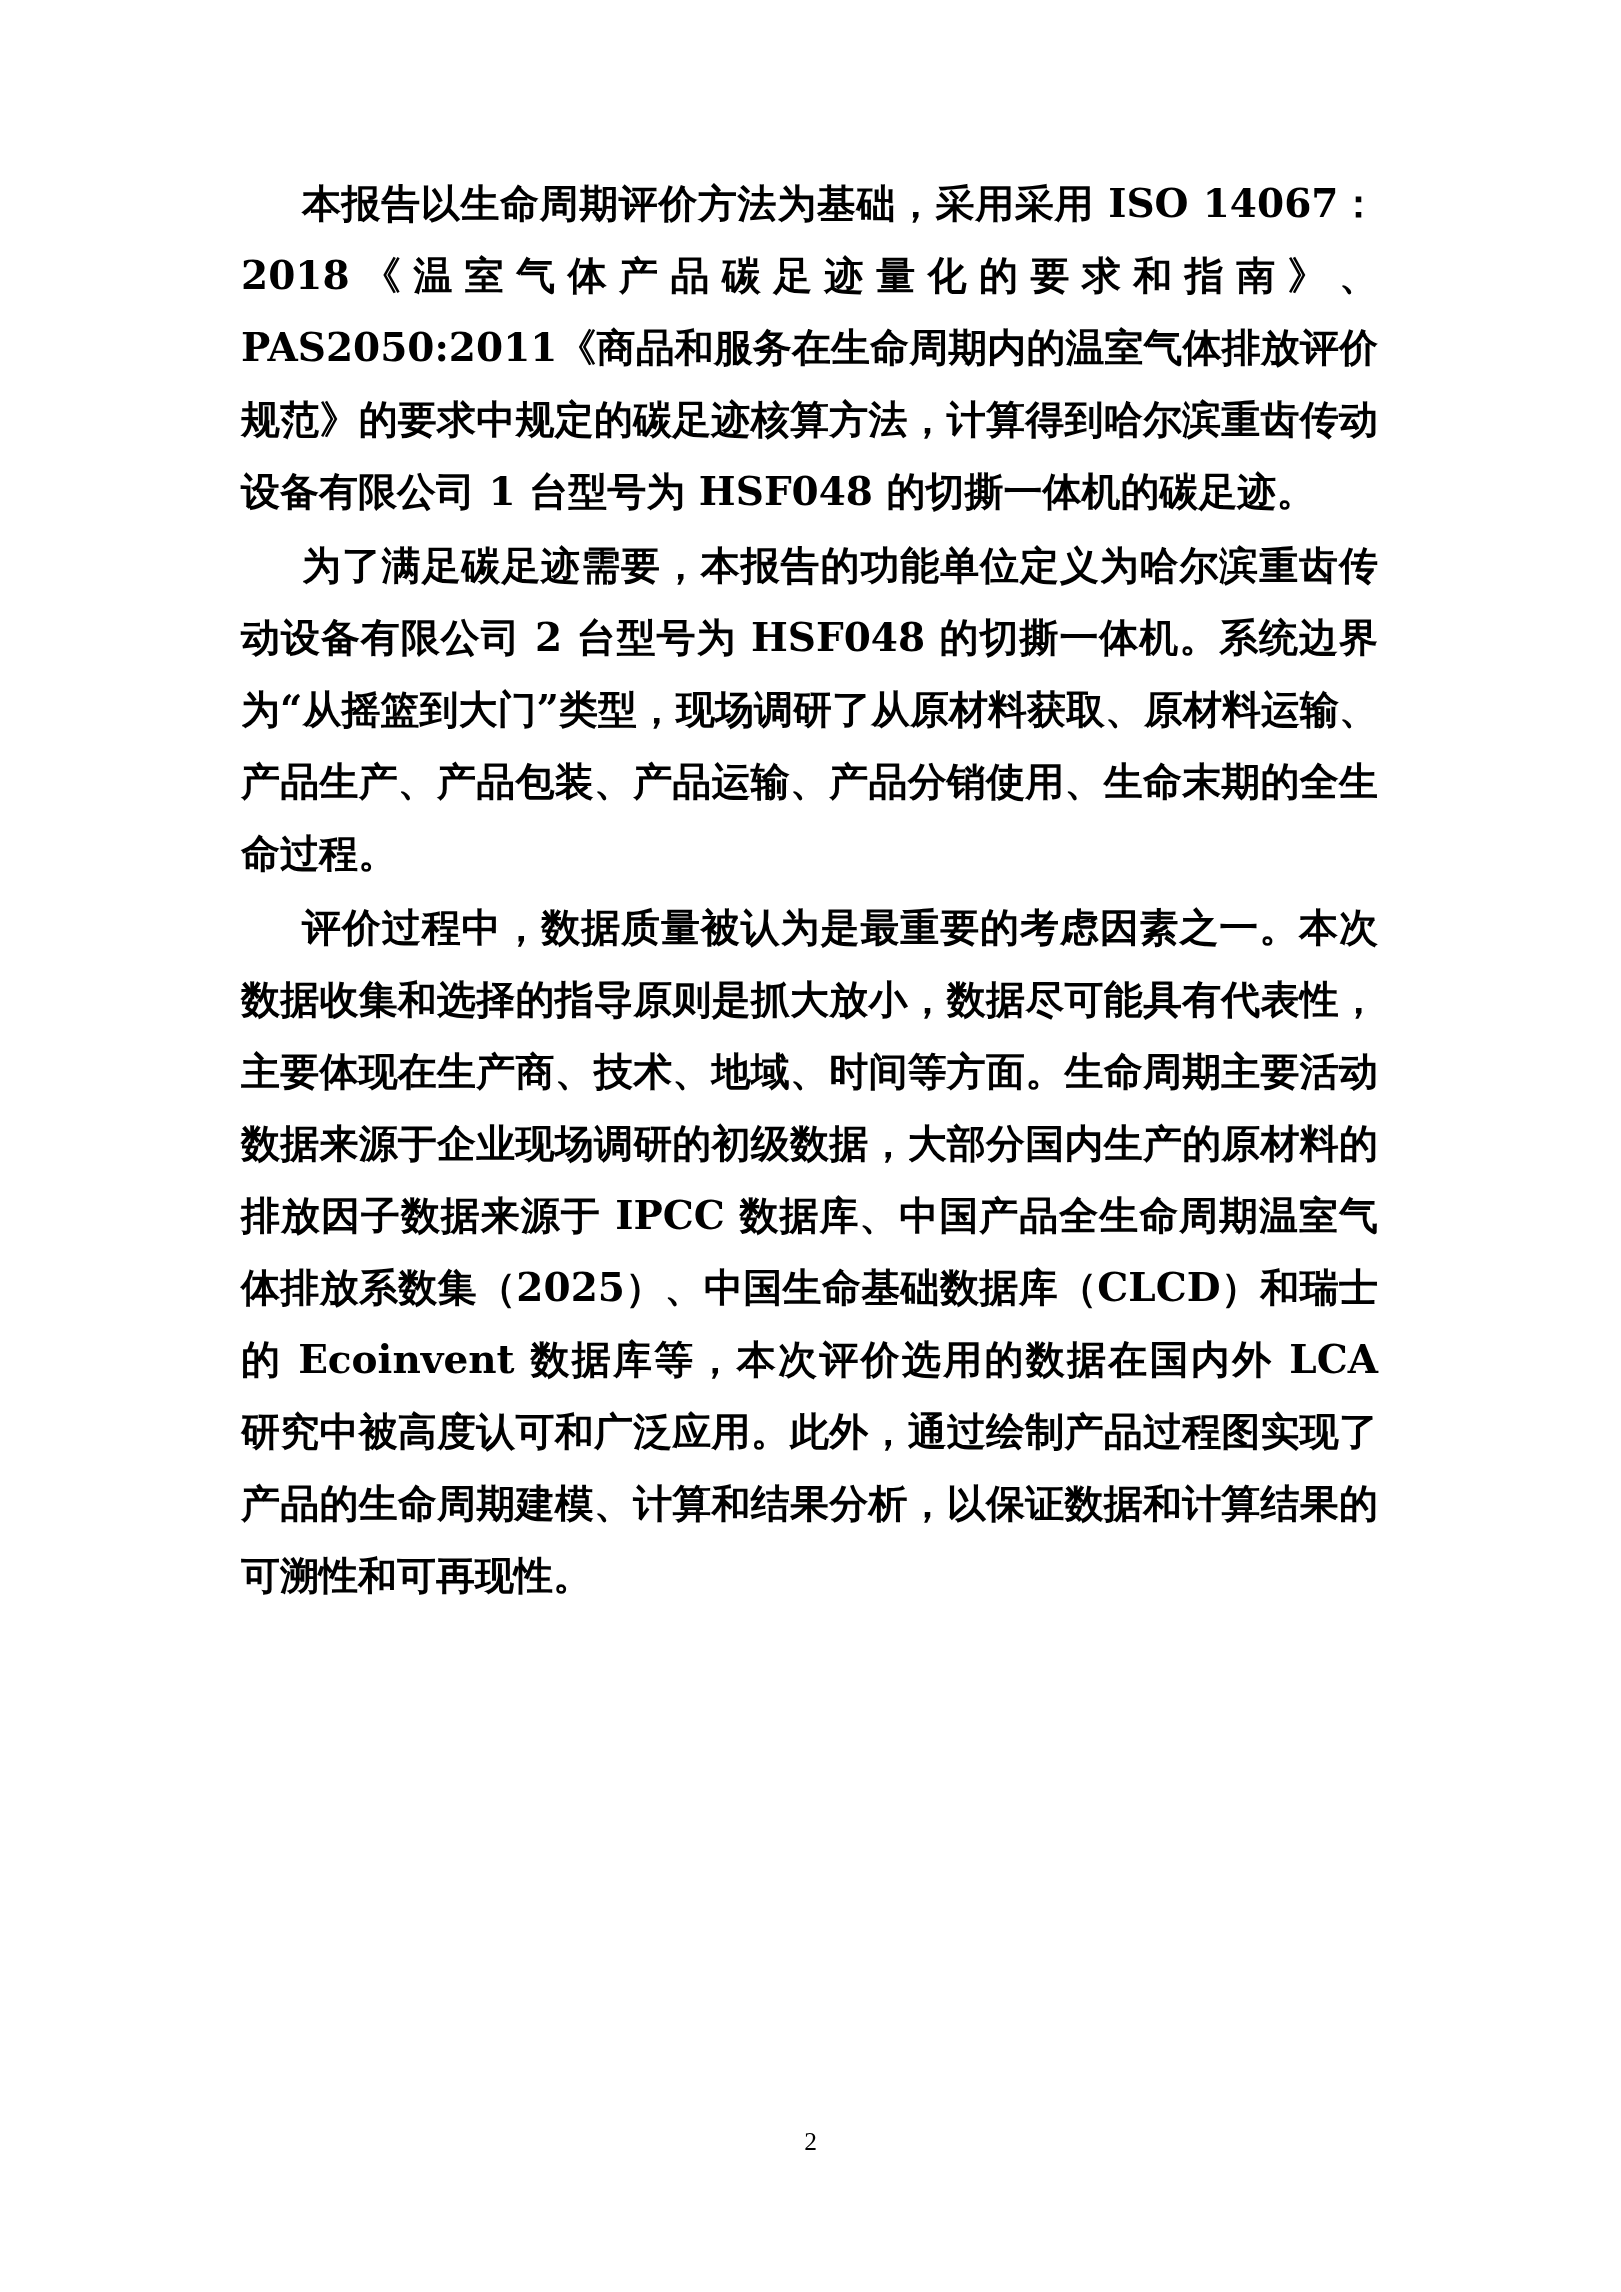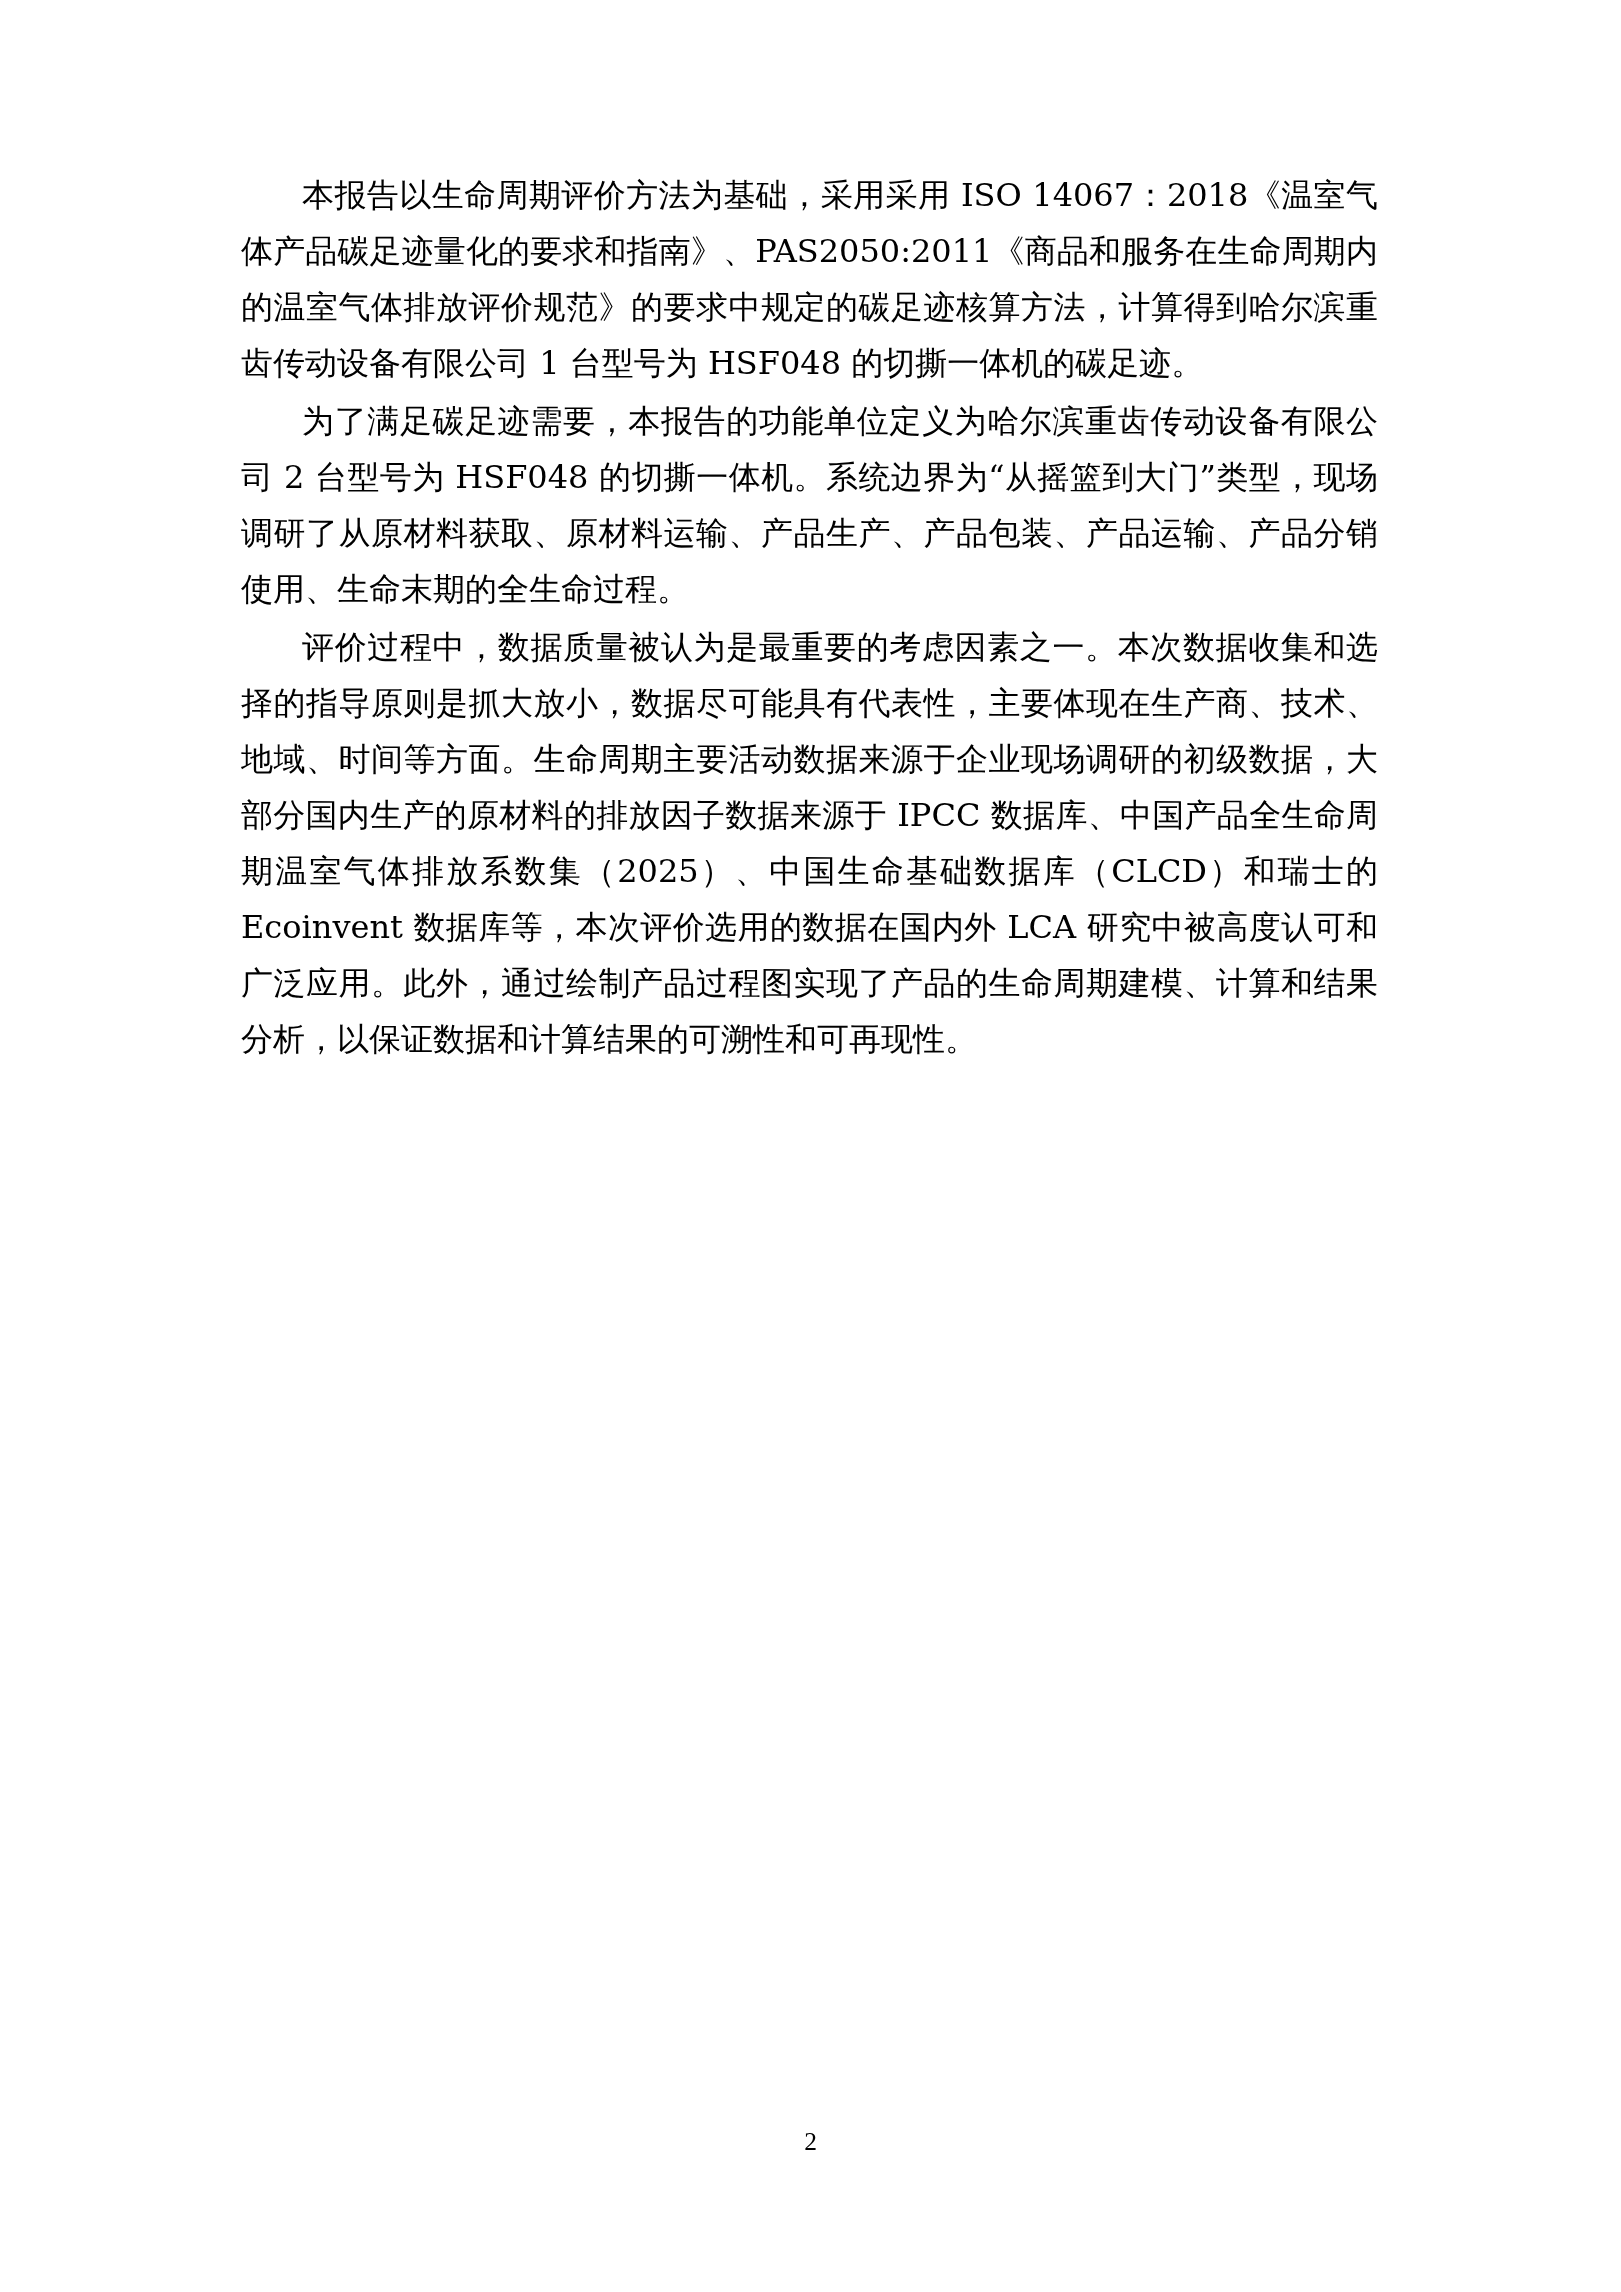--- a/index.html
+++ b/index.html
@@ -26,29 +26,30 @@
   }
   .doc-title {
     text-align: center;
     font-size: 34px;
     font-weight: bold;
     letter-spacing: 13.7px;
     margin: 0 0 35px 0;
     font-family: "DejaVu Serif", serif;
   }
   .para {
-    font-size: 32px;
-    line-height: 56px;
+    font-size: 39px;
+    line-height: 72px;
     text-align: justify;
     text-align-last: left;
     text-justify: inter-ideograph;
     margin: 0 0 2px 0;
     text-indent: 61px;
     font-family: "DejaVu Serif", serif;
     word-break: break-word;
+    font-weight: bold;
   }
   .page-number {
     position: absolute;
     left: 0;
     right: 0;
     top: 2127px;
     text-align: center;
     font-size: 25.5px;
     font-family: "Liberation Serif", serif;
     color: #000;

